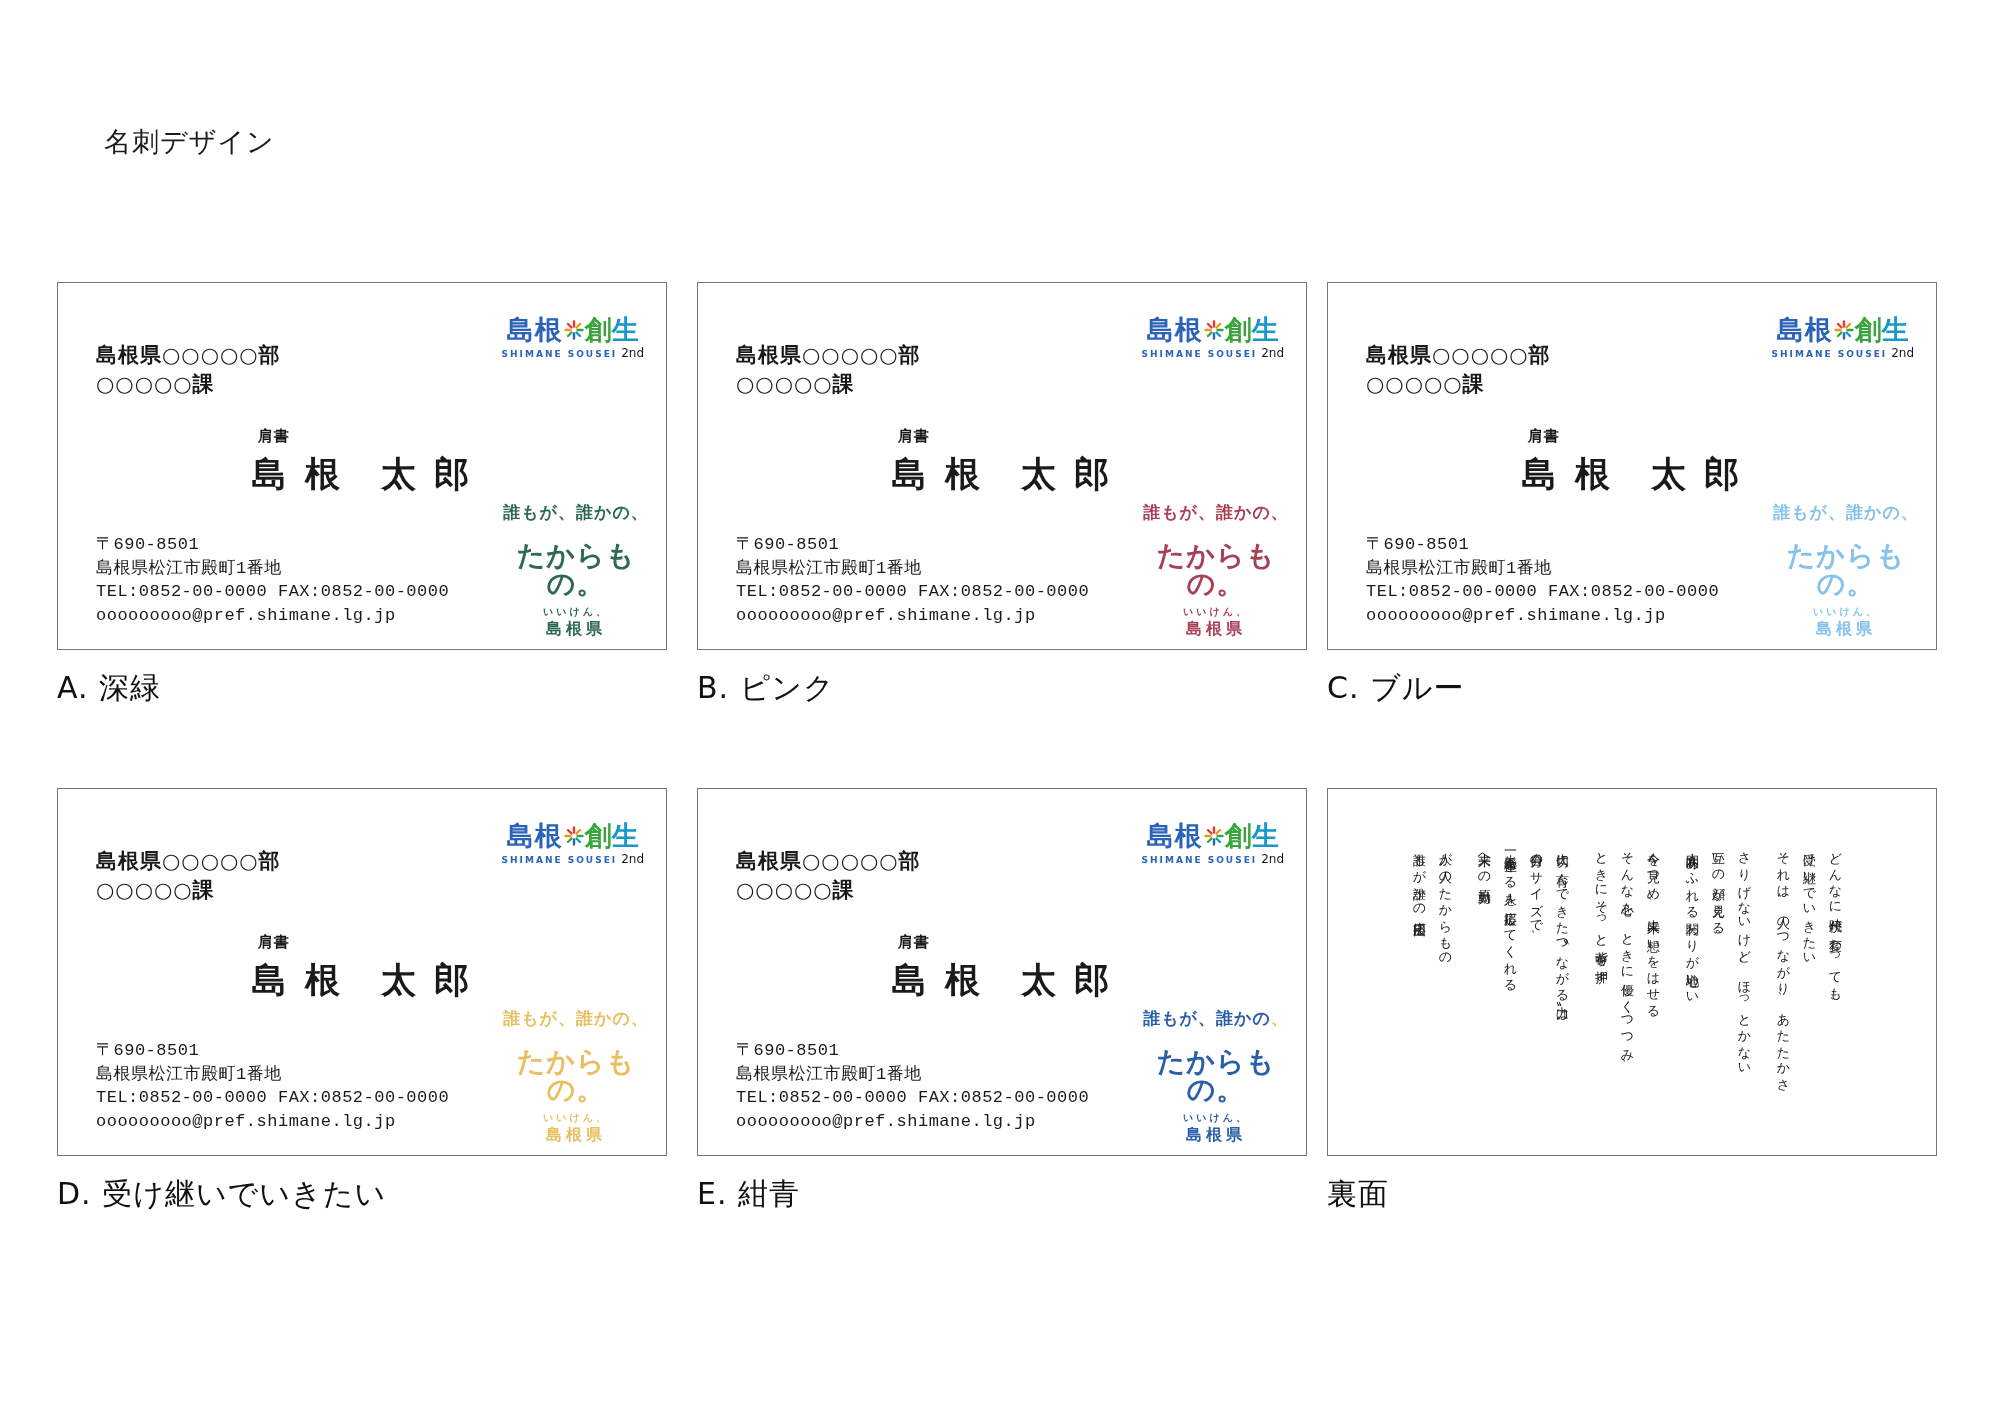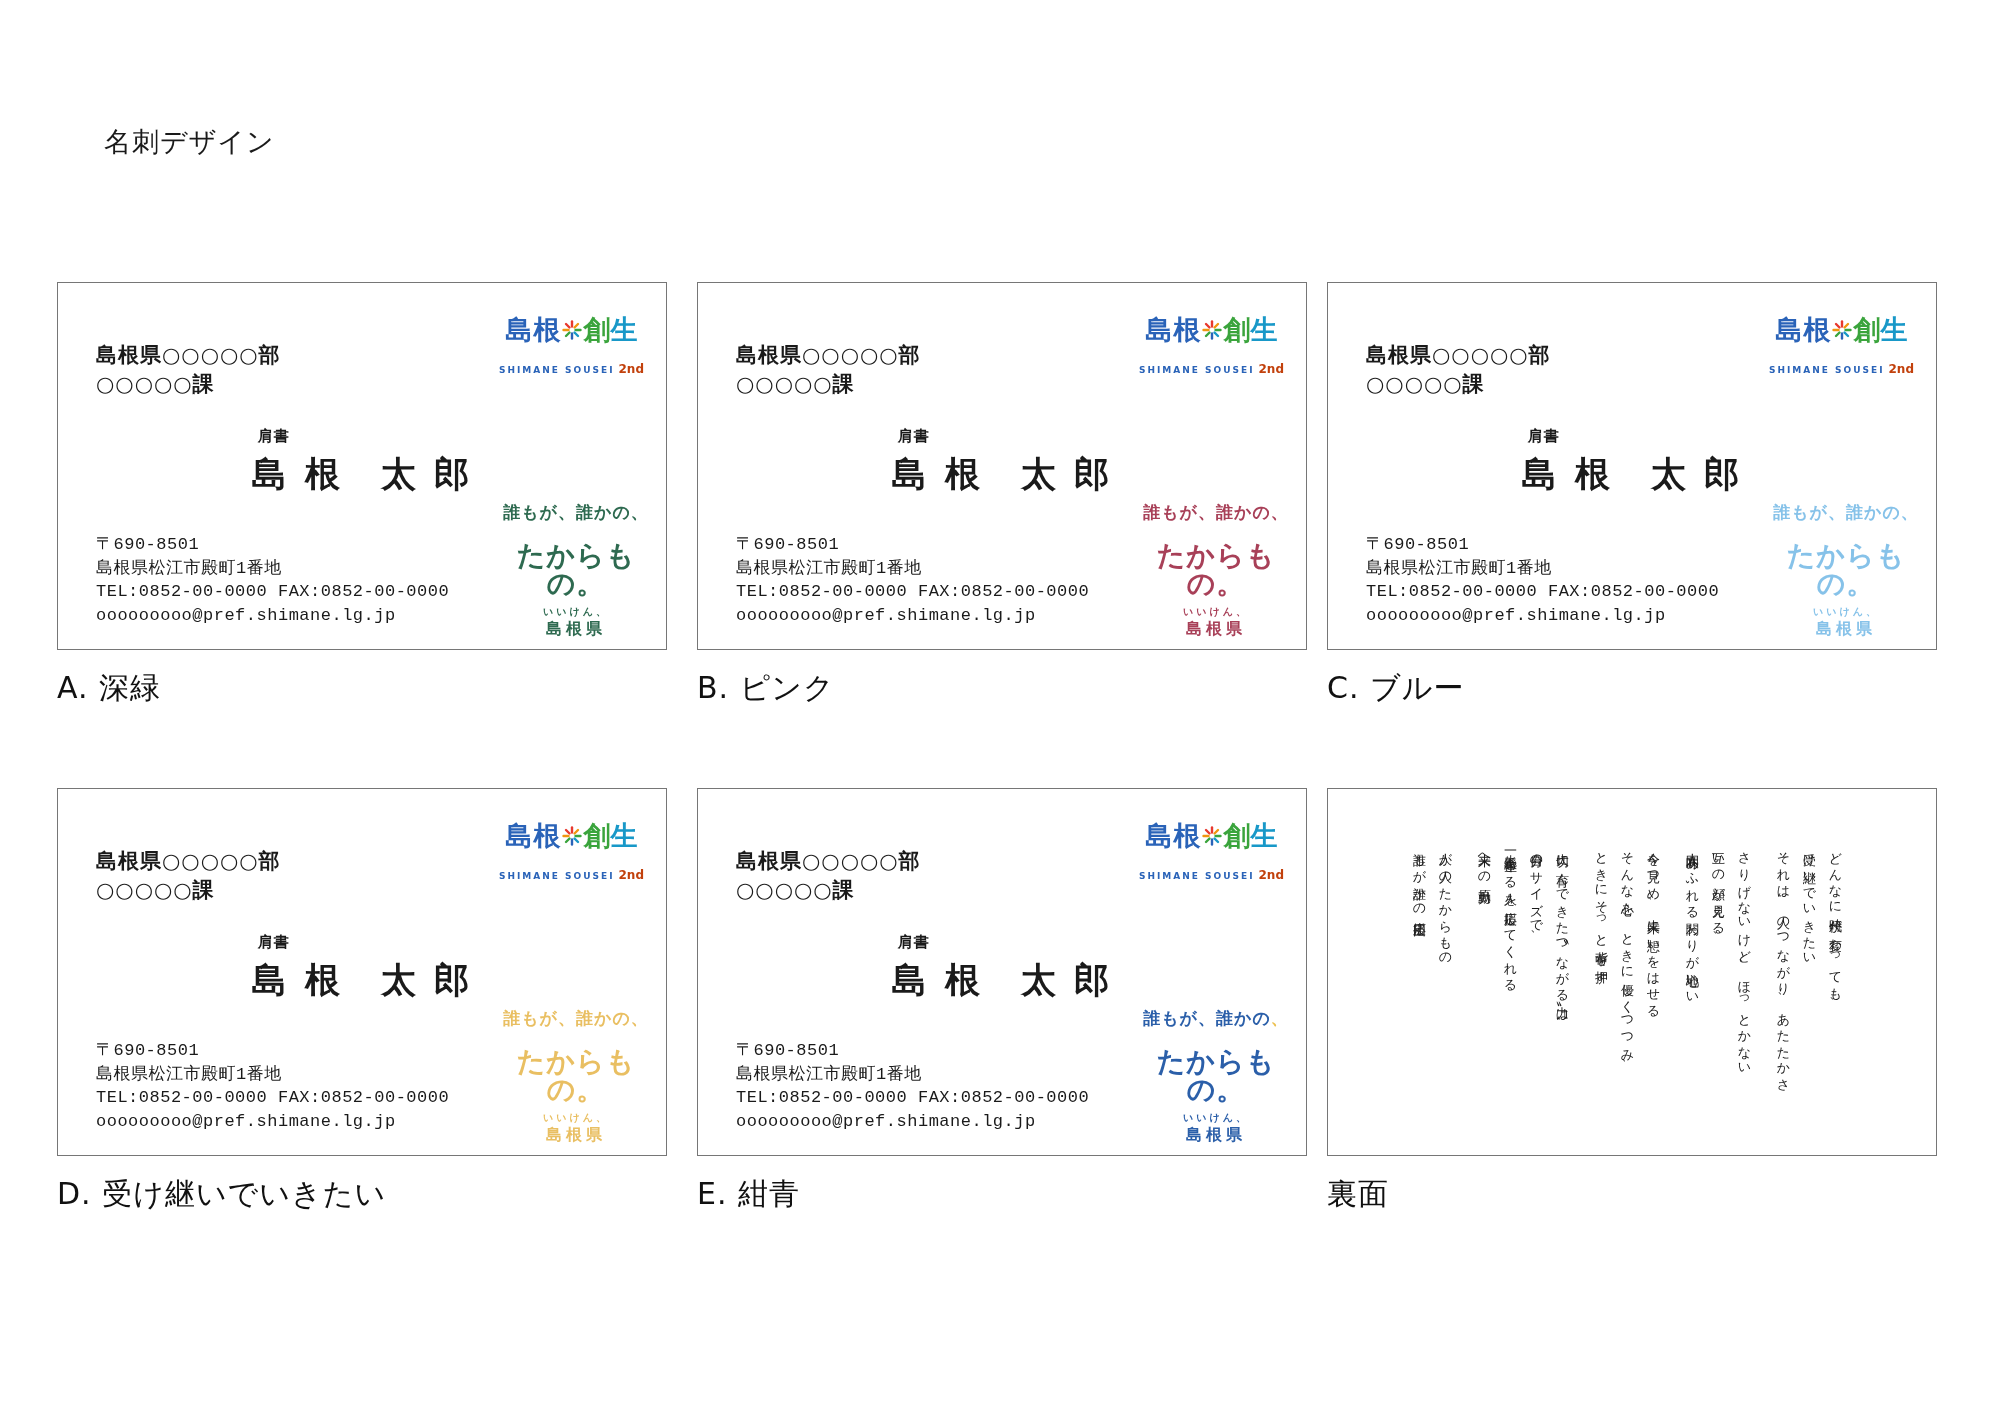--- a/index.html
+++ b/index.html
@@ -11,23 +11,23 @@
   .card{position:absolute;width:610px;height:368px;background:#fff;border:1px solid #767676;box-sizing:border-box;}
   .card-label{position:absolute;font-size:30px;letter-spacing:1px;color:#111;}
   
   .dept{position:absolute;left:38px;top:58px;font-size:21px;font-weight:700;line-height:29px;letter-spacing:1px;}
   .logo{position:absolute;top:33px;right:22px;text-align:center;line-height:1;}
   .logo-main{display:flex;align-items:center;justify-content:center;font-size:27px;font-weight:800;}
   .lk-a{color:#2a63b8;letter-spacing:1px;}
   .lk-b1{color:#3aa43c;}
   .lk-b2{color:#1898c8;}
   .logo-star{width:20px;height:20px;margin:0 1px;}
-  .logo-sub{display:flex;align-items:baseline;justify-content:flex-start;gap:4px;margin-top:20px;}
+  .logo-sub{display:flex;align-items:baseline;justify-content:flex-start;gap:4px;margin-top:4px;}
   .logo-romaji{font-size:9px;font-weight:700;color:#2a63b8;letter-spacing:2px;}
-  .logo-2nd{font-size:12px;font-weight:700;color:#c2410c;}
+  .logo-2nd{font-size:12px;font-weight:400;color:#0f172a;}
   .name-block{position:absolute;left:0;right:0;top:144px;display:flex;justify-content:center;}
   .name-wrap{display:inline-block;text-align:left;}
   .title-label{font-size:15px;font-weight:700;margin:0 0 5px 6px;letter-spacing:1px;}
   .name{font-size:35px;font-weight:600;letter-spacing:3px;white-space:pre;}
   .addr{position:absolute;left:38px;bottom:22px;font-size:17px;line-height:23.5px;
         font-family:"Liberation Mono","DejaVu Sans Mono",monospace;letter-spacing:0.5px;}
   .slogan{position:absolute;right:12px;bottom:12px;width:156px;text-align:center;line-height:1;}
   .slogan-l1{font-size:17px;font-weight:600;letter-spacing:1px;}
   .slogan-l2{font-size:28px;font-weight:600;margin-top:21px;letter-spacing:1px;}
   .slogan-s1{font-size:10px;font-weight:600;margin-top:9px;letter-spacing:3px;}

